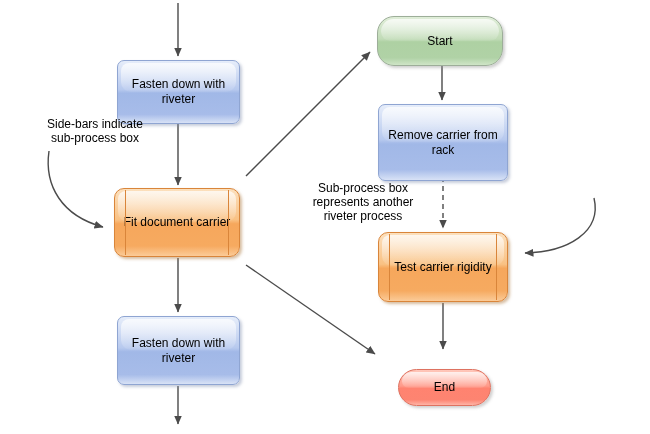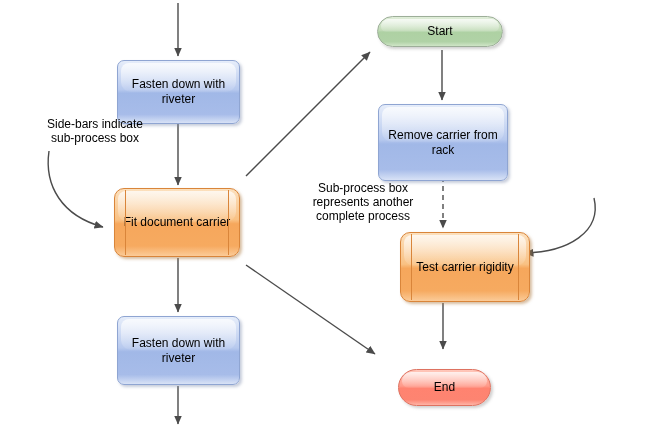--- a/index.html
+++ b/index.html
@@ -80,36 +80,36 @@
   <div class="node subprocess" style="left:114px;top:188px;width:126px;height:69px;">
     <span class="sidebar l"></span>
     <span class="sidebar r"></span>
     <span class="label">Fit document carrier</span>
   </div>
 
   <div class="node process" style="left:117px;top:316px;width:123px;height:69px;">
     <span class="label">Fasten down with riveter</span>
   </div>
 
-  <div class="node terminator start" style="left:377px;top:16px;width:126px;height:31px;justify-content:center;">
+  <div class="node terminator start" style="left:377px;top:16px;width:126px;height:50px;justify-content:center;">
     <span class="label">Start</span>
   </div>
 
   <div class="node process" style="left:378px;top:104px;width:130px;height:77px;">
     <span class="label">Remove carrier from rack</span>
   </div>
 
-  <div class="node subprocess" style="left:400px;top:232px;width:130px;height:70px;">
+  <div class="node subprocess" style="left:378px;top:232px;width:130px;height:70px;">
     <span class="sidebar l"></span>
     <span class="sidebar r"></span>
     <span class="label">Test carrier rigidity</span>
   </div>
 
   <div class="node terminator end" style="left:398px;top:353px;width:93px;height:37px;">
     <span class="label">End</span>
   </div>
 
   <div class="note" style="left:0px;top:117px;width:110px;">Side-bars indicate sub-process box</div>
 
-  <div class="note" style="left:259px;top:181px;width:128px;">Sub-process box represents another complete process</div>
+  <div class="note" style="left:259px;top:181px;width:128px;">Sub-process box represents another riveter process</div>
 
 
 </div>
 
 </body></html>

